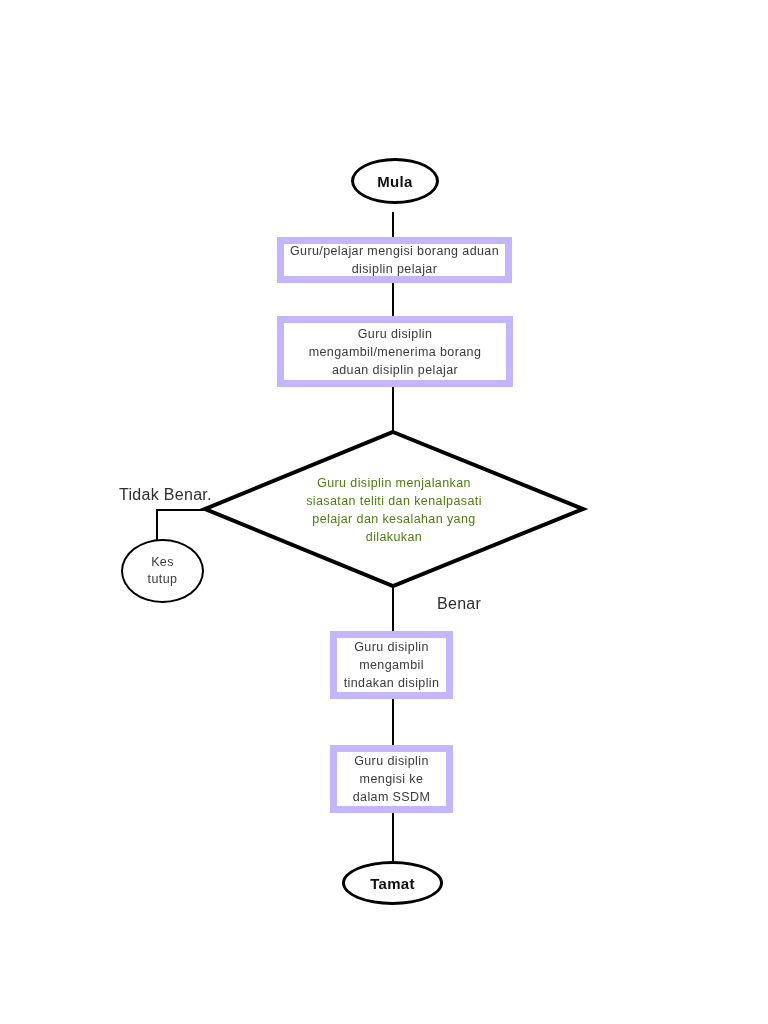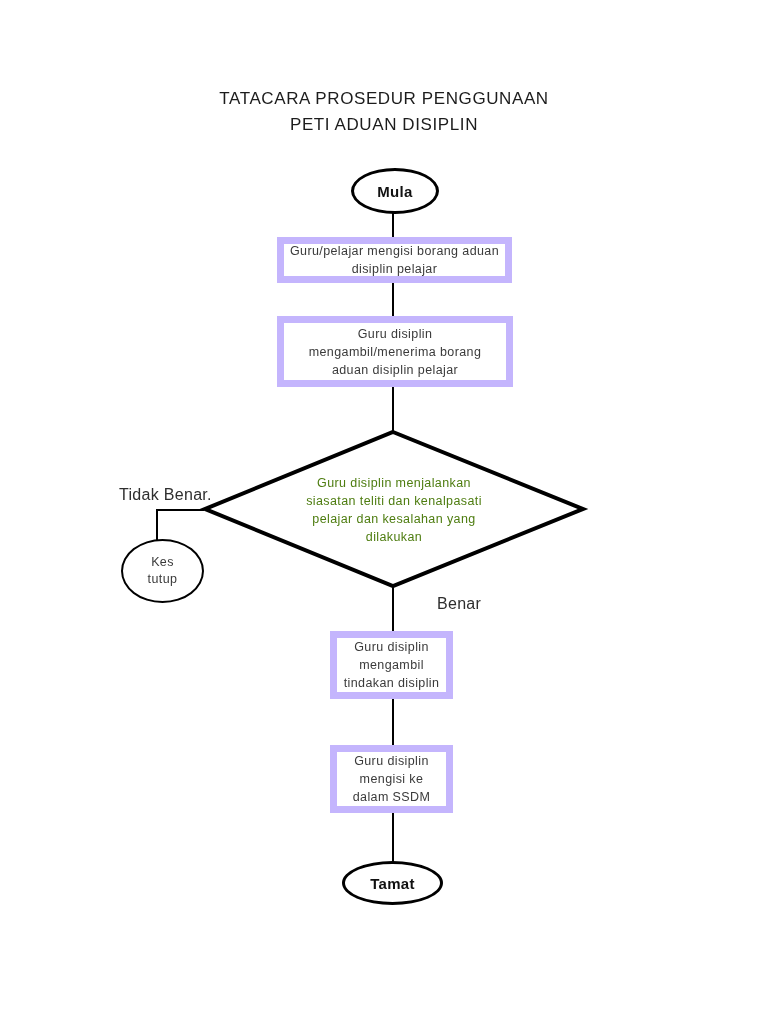--- a/index.html
+++ b/index.html
@@ -98,37 +98,33 @@
     left: 389px;
     top: 595px;
     margin-left: 48px;
   }
 </style>
 </head>
 <body>
 
 <div class="page">
 
-  <div class="title-block">
-    <div>TATACARA PROSEDUR PENGGUNAAN</div>
-    <div>PETI ADUAN DISIPLIN</div>
-  </div>
 
   <svg class="connector-layer" width="768" height="1024" viewBox="0 0 768 1024">
     <line x1="393" y1="212" x2="393" y2="240" stroke="#000000" stroke-width="2"></line>
     <line x1="393" y1="281" x2="393" y2="318" stroke="#000000" stroke-width="2"></line>
     <line x1="393" y1="385" x2="393" y2="434" stroke="#000000" stroke-width="2"></line>
     <polygon points="393,432 583,509 393,586 205,509" fill="#ffffff" stroke="#000000" stroke-width="4"></polygon>
     <polyline points="204,510 157,510 157,540" fill="none" stroke="#000000" stroke-width="2"></polyline>
     <line x1="393" y1="586" x2="393" y2="633" stroke="#000000" stroke-width="2"></line>
     <line x1="393" y1="698" x2="393" y2="747" stroke="#000000" stroke-width="2"></line>
     <line x1="393" y1="811" x2="393" y2="862" stroke="#000000" stroke-width="2"></line>
   </svg>
 
-  <div class="node ellipse-node" style="left:351px; top:168px; width:88px; height:46px;">
+  <div class="node ellipse-node" style="left:351px; top:158px; width:88px; height:46px;">
     <span class="terminator-label">Mula</span>
   </div>
 
   <div class="node rect-node" style="left:277px; top:237px; width:235px; height:46px;">Guru/pelajar mengisi borang aduan
 disiplin pelajar</div>
 
   <div class="node rect-node" style="left:277px; top:316px; width:236px; height:71px;">Guru disiplin
 mengambil/menerima borang
 aduan disiplin pelajar</div>
 

